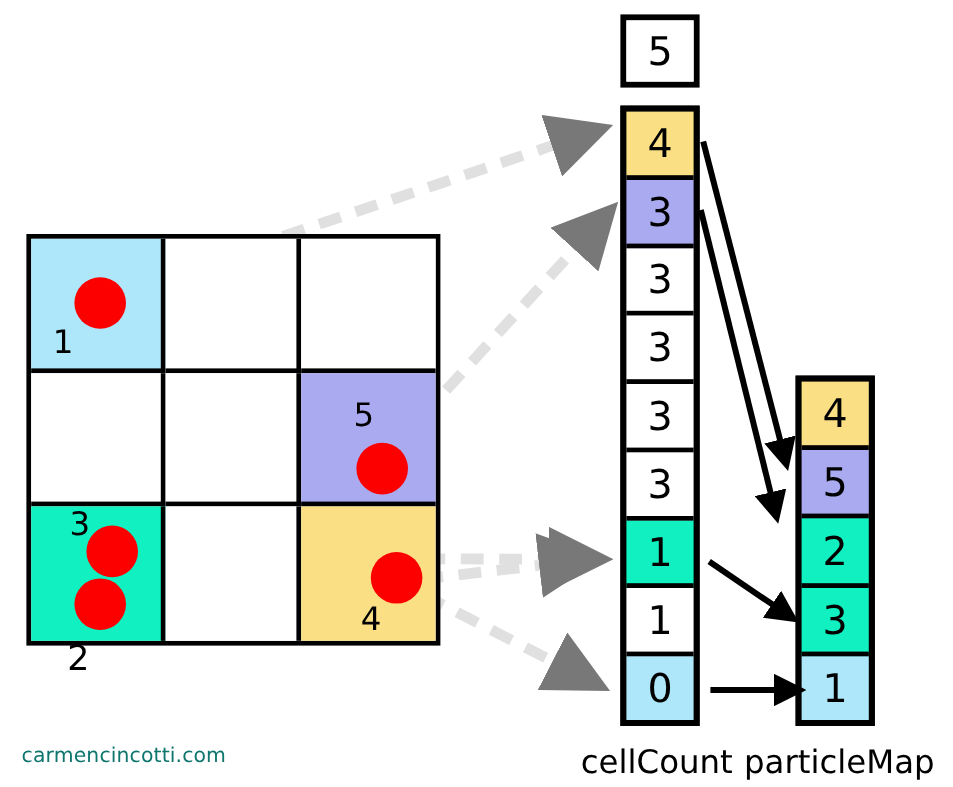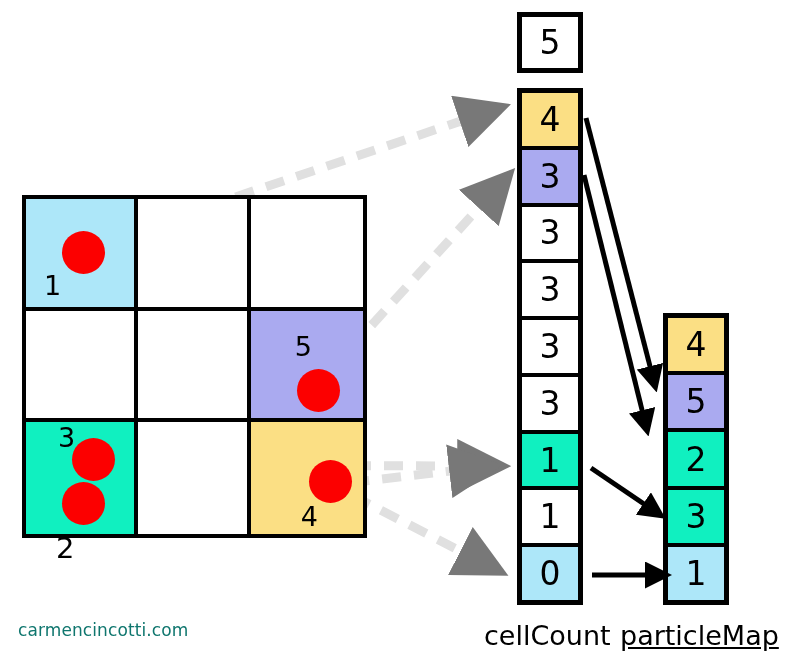--- a/index.html
+++ b/index.html
@@ -130,21 +130,21 @@
   }
 
   .col-caption {
     position: absolute;
     font-size: 27px;
     line-height: 1;
     color: #000000;
     white-space: nowrap;
   }
   #caption-cellcount { left: 484px; top: 622px; text-align: right; }
-  #caption-particlemap { left: 620px; top: 622px; text-decoration: underline; }
+  #caption-particlemap { left: 620px; top: 622px; }
 
   #watermark {
     position: absolute;
     left: 18px;
     top: 622px;
     font-size: 17px;
     line-height: 1;
     color: #0f766e;
     letter-spacing: 0.1px;
   }

